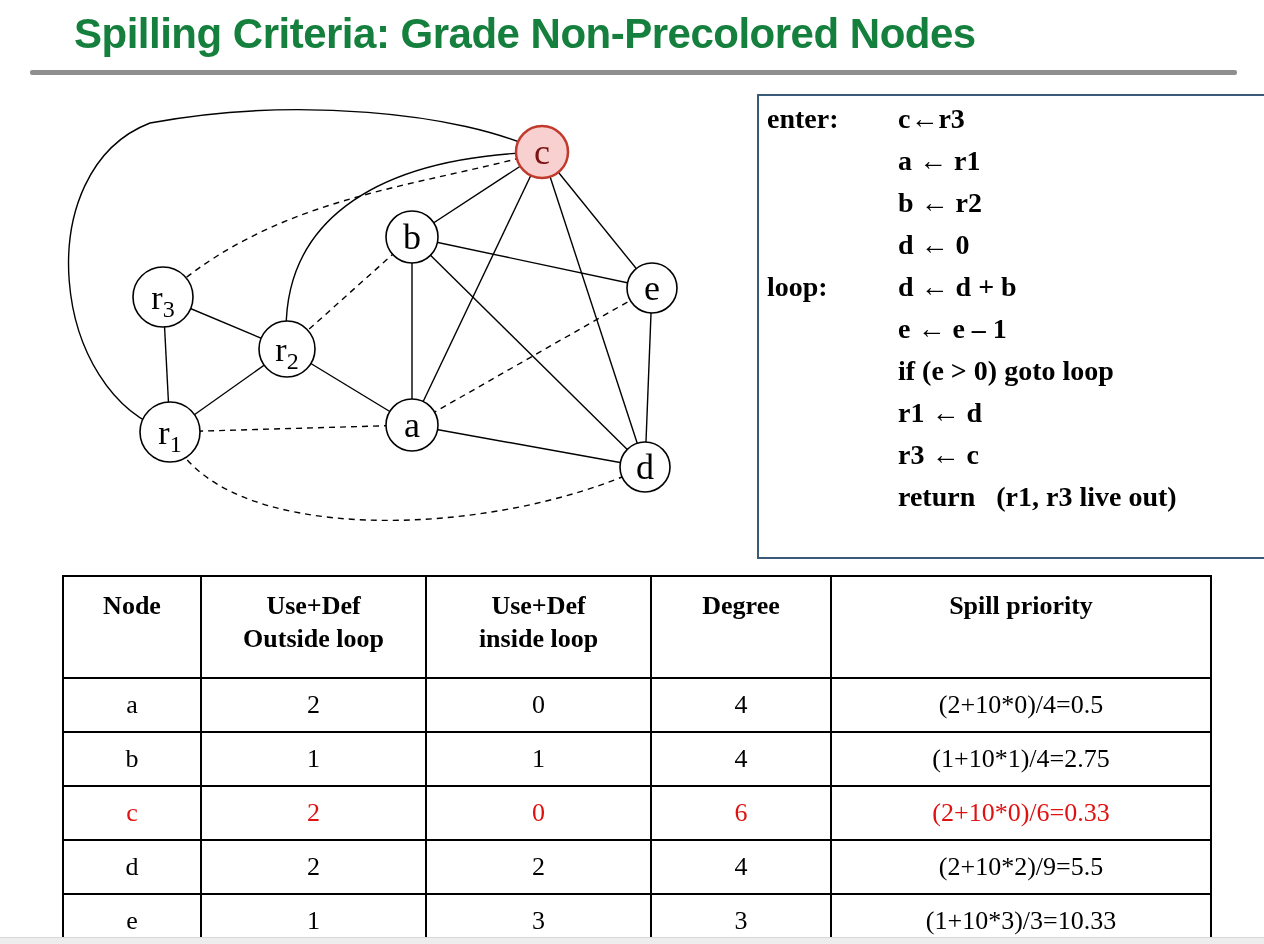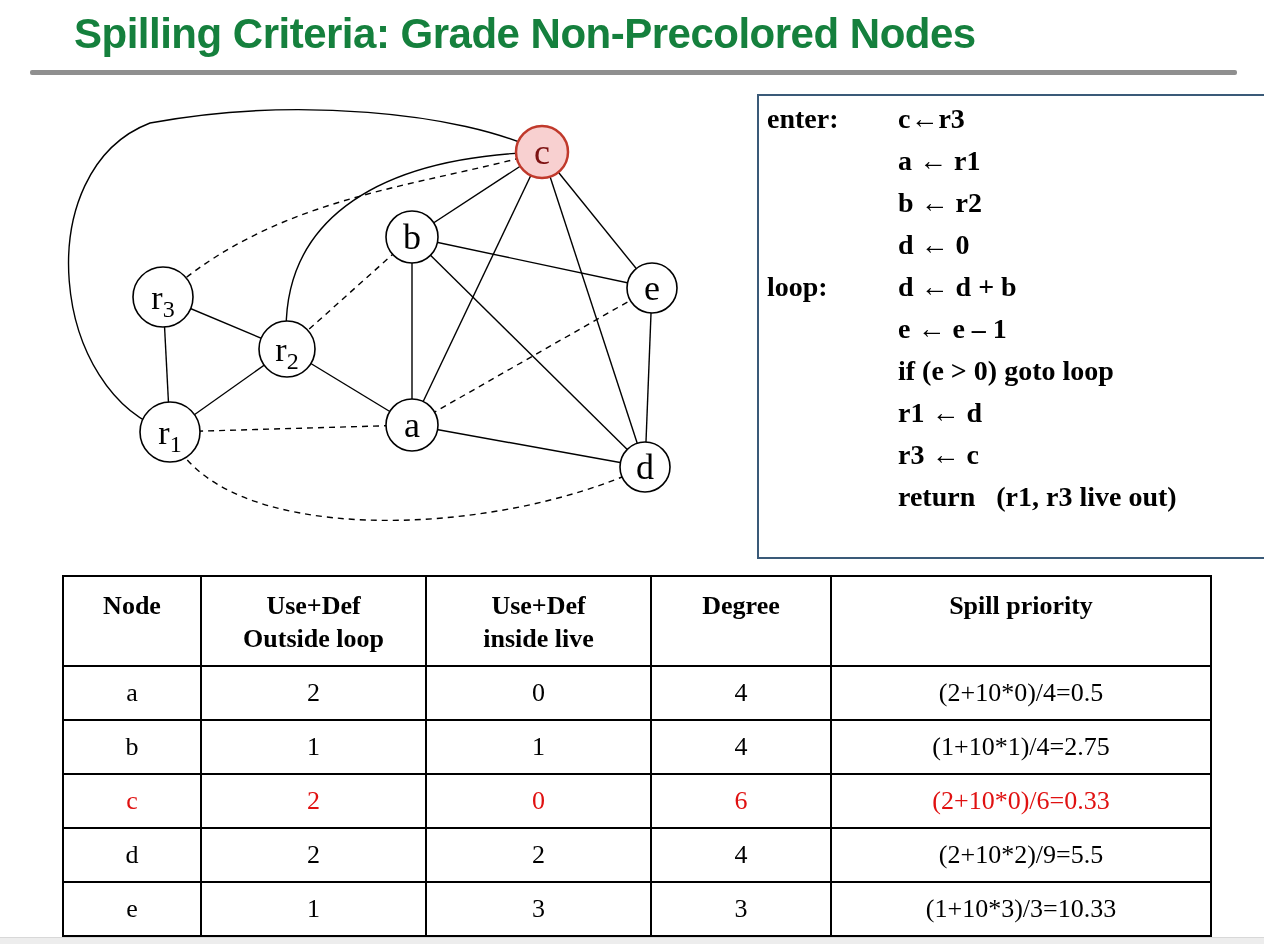--- a/index.html
+++ b/index.html
@@ -39,21 +39,21 @@
 
   .spill-table {
     position:absolute; left:62px; top:575px; width:1148px;
     border-collapse:collapse; table-layout:fixed; background:#fff;
   }
   .spill-table th, .spill-table td {
     border:2px solid #000; text-align:center;
     font-family:"Liberation Serif", serif;
   }
   .spill-table th {
-    height:90px; font-weight:bold; font-size:26px;
+    height:102px; font-weight:bold; font-size:26px;
     vertical-align:top; padding-top:12px; line-height:33px;
   }
   .spill-table td { height:54px; font-size:26px; color:#000; }
   .spill-table tr.hl td { color:#e01111; }
 
   .footer-strip {
     position:absolute; left:0; right:0; bottom:0; height:7px;
     background:#ededed; border-top:1px solid #d8d8d8;
   }
 </style>
@@ -145,21 +145,21 @@
       <tr id="spill-head-row">
           <th>
             <div>Node</div>
           </th>
           <th>
             <div>Use+Def</div>
             <div>Outside loop</div>
           </th>
           <th>
             <div>Use+Def</div>
-            <div>inside live</div>
+            <div>inside loop</div>
           </th>
           <th>
             <div>Degree</div>
           </th>
           <th>
             <div>Spill priority</div>
           </th>
         </tr>
     </thead>
     <tbody id="spill-tbody">

